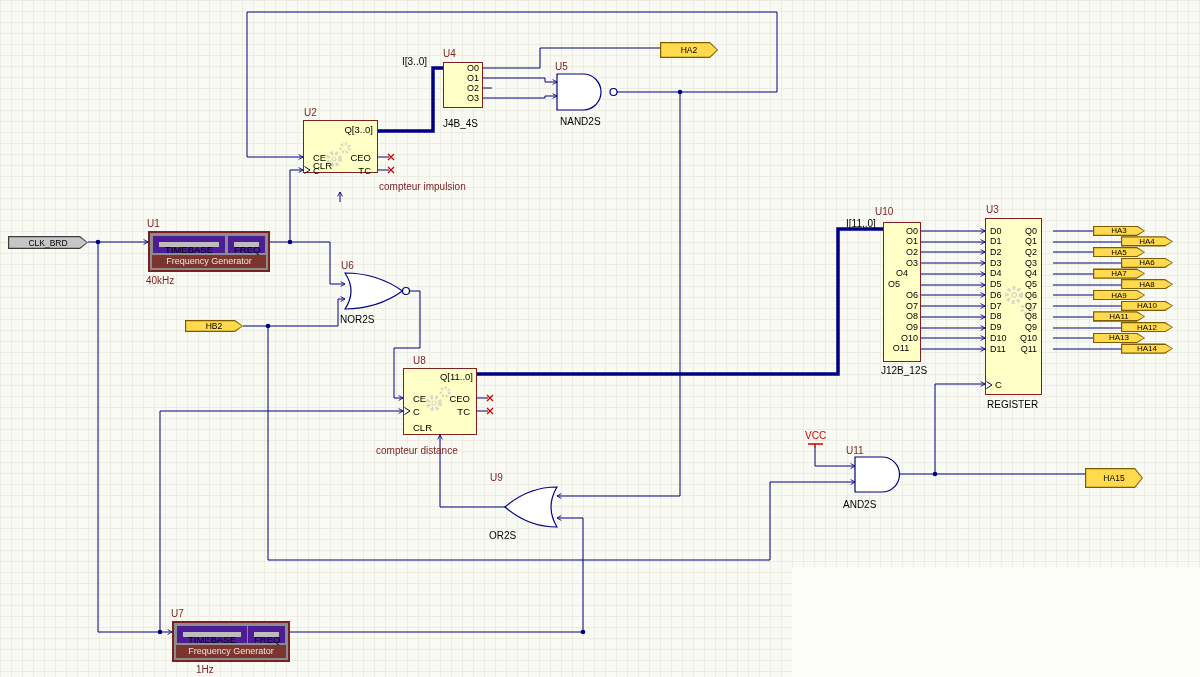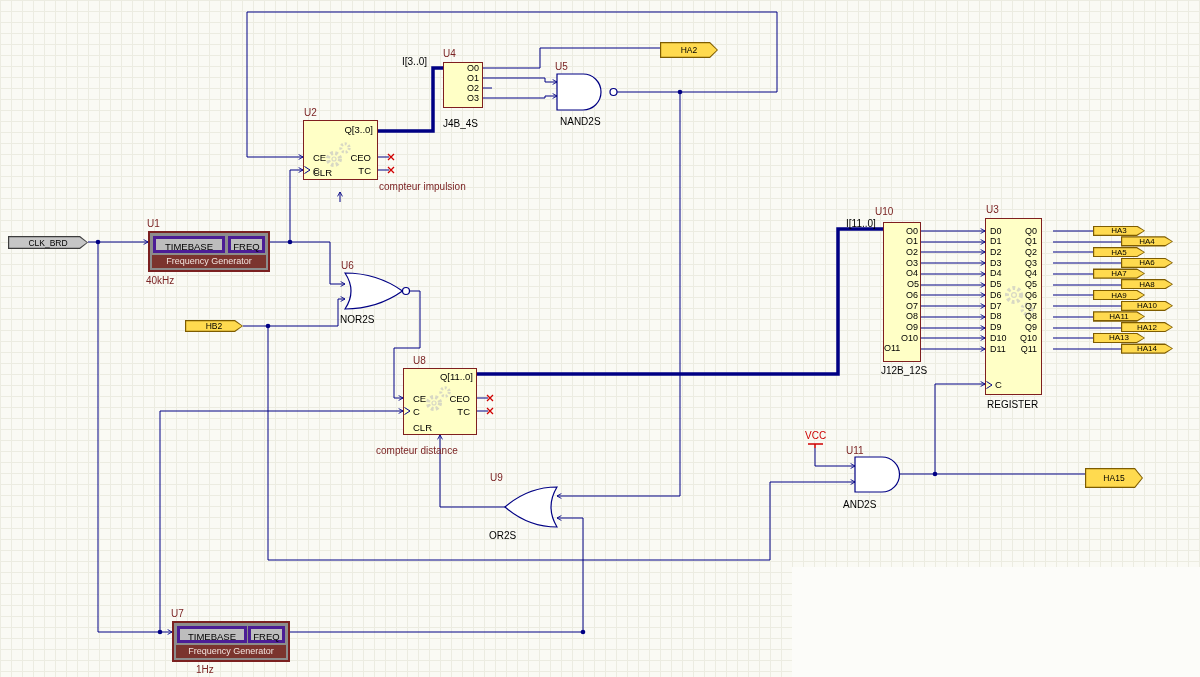--- a/index.html
+++ b/index.html
@@ -22,21 +22,21 @@
   .comp{position:absolute;background:#FFFFC6;border:1px solid #7F1F1F}
   .gears{position:absolute;left:0;top:0}
   .pin{position:absolute;font-size:9.5px;line-height:11px;color:#000;white-space:nowrap}
   .busl{position:absolute;font-size:9.5px;line-height:11px;color:#000}
   .clr{position:absolute;left:9px;right:0;bottom:1px;text-align:left;font-size:9.5px;color:#000}
   .prow{height:10px;line-height:10px;font-size:9px;text-align:right;padding-right:3px;color:#000}
   .prow11{height:10.73px;line-height:10.73px;font-size:9px;color:#000}
   .dcol{position:absolute;left:4px;top:6.6px}
   .qcol{position:absolute;right:4px;top:6.6px;text-align:right}
   .tb{position:absolute;background:#8C8C8C;border:2px solid #7B2020}
-  .tbbox{position:absolute;top:3px;height:17px;background:#BDBDBD;border:3px solid #4c1d95;
+  .tbbox{position:absolute;top:3px;height:17px;background:#BDBDBD;border:6px solid #4c1d95;
     font-size:9.5px;line-height:15px;text-align:center;color:#000}
   .tbsub{position:absolute;left:2px;right:2px;bottom:2px;height:13px;background:#7B342E;
     color:#F2E4DE;font-size:9px;line-height:13px;text-align:center}
   .flag{position:absolute}
   .fo{position:absolute;inset:0;clip-path:polygon(0 0,calc(100% - 8px) 0,100% 50%,calc(100% - 8px) 100%,0 100%)}
   .fi{position:absolute;inset:1.2px;clip-path:polygon(0 0,calc(100% - 7.2px) 0,100% 50%,calc(100% - 7.2px) 100%,0 100%);
     display:flex;align-items:center;justify-content:center;font-size:8.5px;color:#000}
   .yellow .fo{background:#7E5C00}.yellow .fi{background:#FFDA4F}
   .gray .fo{background:#3C3C3C}.gray .fi{background:#C6C6C6}
   #regflags{position:absolute;left:1093px;top:225.5px}
@@ -173,21 +173,21 @@
 
   <div class="t ref" style="left:171px;top:608px">U7</div>
   <div class="tb" style="left:172px;top:621px;width:118px;height:41px">
     <div class="tbbox" style="left:3px;width:70px">TIMEBASE</div>
     <div class="tbbox" style="right:3px;width:37px">FREQ</div>
     <div class="tbsub">Frequency Generator</div>
   </div>
   <div class="t cap" style="left:196px;top:664px">1Hz</div>
 
   <div class="t ref" style="left:304px;top:107px">U2</div>
-  <div class="comp" style="left:303px;top:120px;width:75px;height:60px">
+  <div class="comp" style="left:303px;top:120px;width:75px;height:53px">
     <svg class="gears" width="73" height="70">
       <g stroke="#D8D8C4" fill="none">
         <circle cx="30" cy="38" r="6" stroke-width="4" stroke-dasharray="2.6,2.2"></circle>
         <circle cx="30" cy="38" r="2" stroke-width="1.2"></circle>
         <circle cx="41" cy="27" r="4.2" stroke-width="3" stroke-dasharray="2,1.8"></circle>
       </g>
       <path d="M0.5,45.5 L6,49 L0.5,52.5" stroke="#000084" fill="none"></path>
     </svg>
     <div class="busl" style="right:4px;top:3px">Q[3..0]</div>
     <div class="pin" style="left:9px;top:30.5px">CE</div>
@@ -255,28 +255,28 @@
 
   <div class="t ref" style="left:875px;top:206px">U10</div>
   <div class="t" style="left:846px;top:218px">I[11..0]</div>
   <div class="comp" style="left:883px;top:222px;width:38px;height:140px">
     <div style="padding-top:2.5px">
 
     <div class="prow11" style="text-align:right;padding-right:2px">O0</div>
         <div class="prow11" style="text-align:right;padding-right:2px">O1</div>
         <div class="prow11" style="text-align:right;padding-right:2px">O2</div>
         <div class="prow11" style="text-align:right;padding-right:2px">O3</div>
-        <div class="prow11" style="text-align:right;padding-right:2px">O4</div>
-        <div class="prow11" style="text-align:right;padding-right:1px">O5</div>
+        <div class="prow11" style="text-align:right;padding-right:12px">O4</div>
+        <div class="prow11" style="text-align:right;padding-right:20px">O5</div>
         <div class="prow11" style="text-align:right;padding-right:2px">O6</div>
         <div class="prow11" style="text-align:right;padding-right:2px">O7</div>
         <div class="prow11" style="text-align:right;padding-right:2px">O8</div>
         <div class="prow11" style="text-align:right;padding-right:2px">O9</div>
         <div class="prow11" style="text-align:right;padding-right:2px">O10</div>
-        <div class="prow11" style="text-align:left;padding-right:2px">O11</div>
+        <div class="prow11" style="text-align:center;padding-right:2px">O11</div>
       </div>
   </div>
   <div class="t" style="left:881px;top:365px">J12B_12S</div>
 
   <div class="t ref" style="left:986px;top:204px">U3</div>
   <div class="comp" style="left:985px;top:218px;width:57px;height:177px">
     <svg class="gears" width="66" height="175">
       <g stroke="#D8D8C4" fill="none">
         <circle cx="28" cy="76" r="7" stroke-width="4" stroke-dasharray="2.8,2.4"></circle>
         <circle cx="28" cy="76" r="2.4" stroke-width="1.2"></circle>

